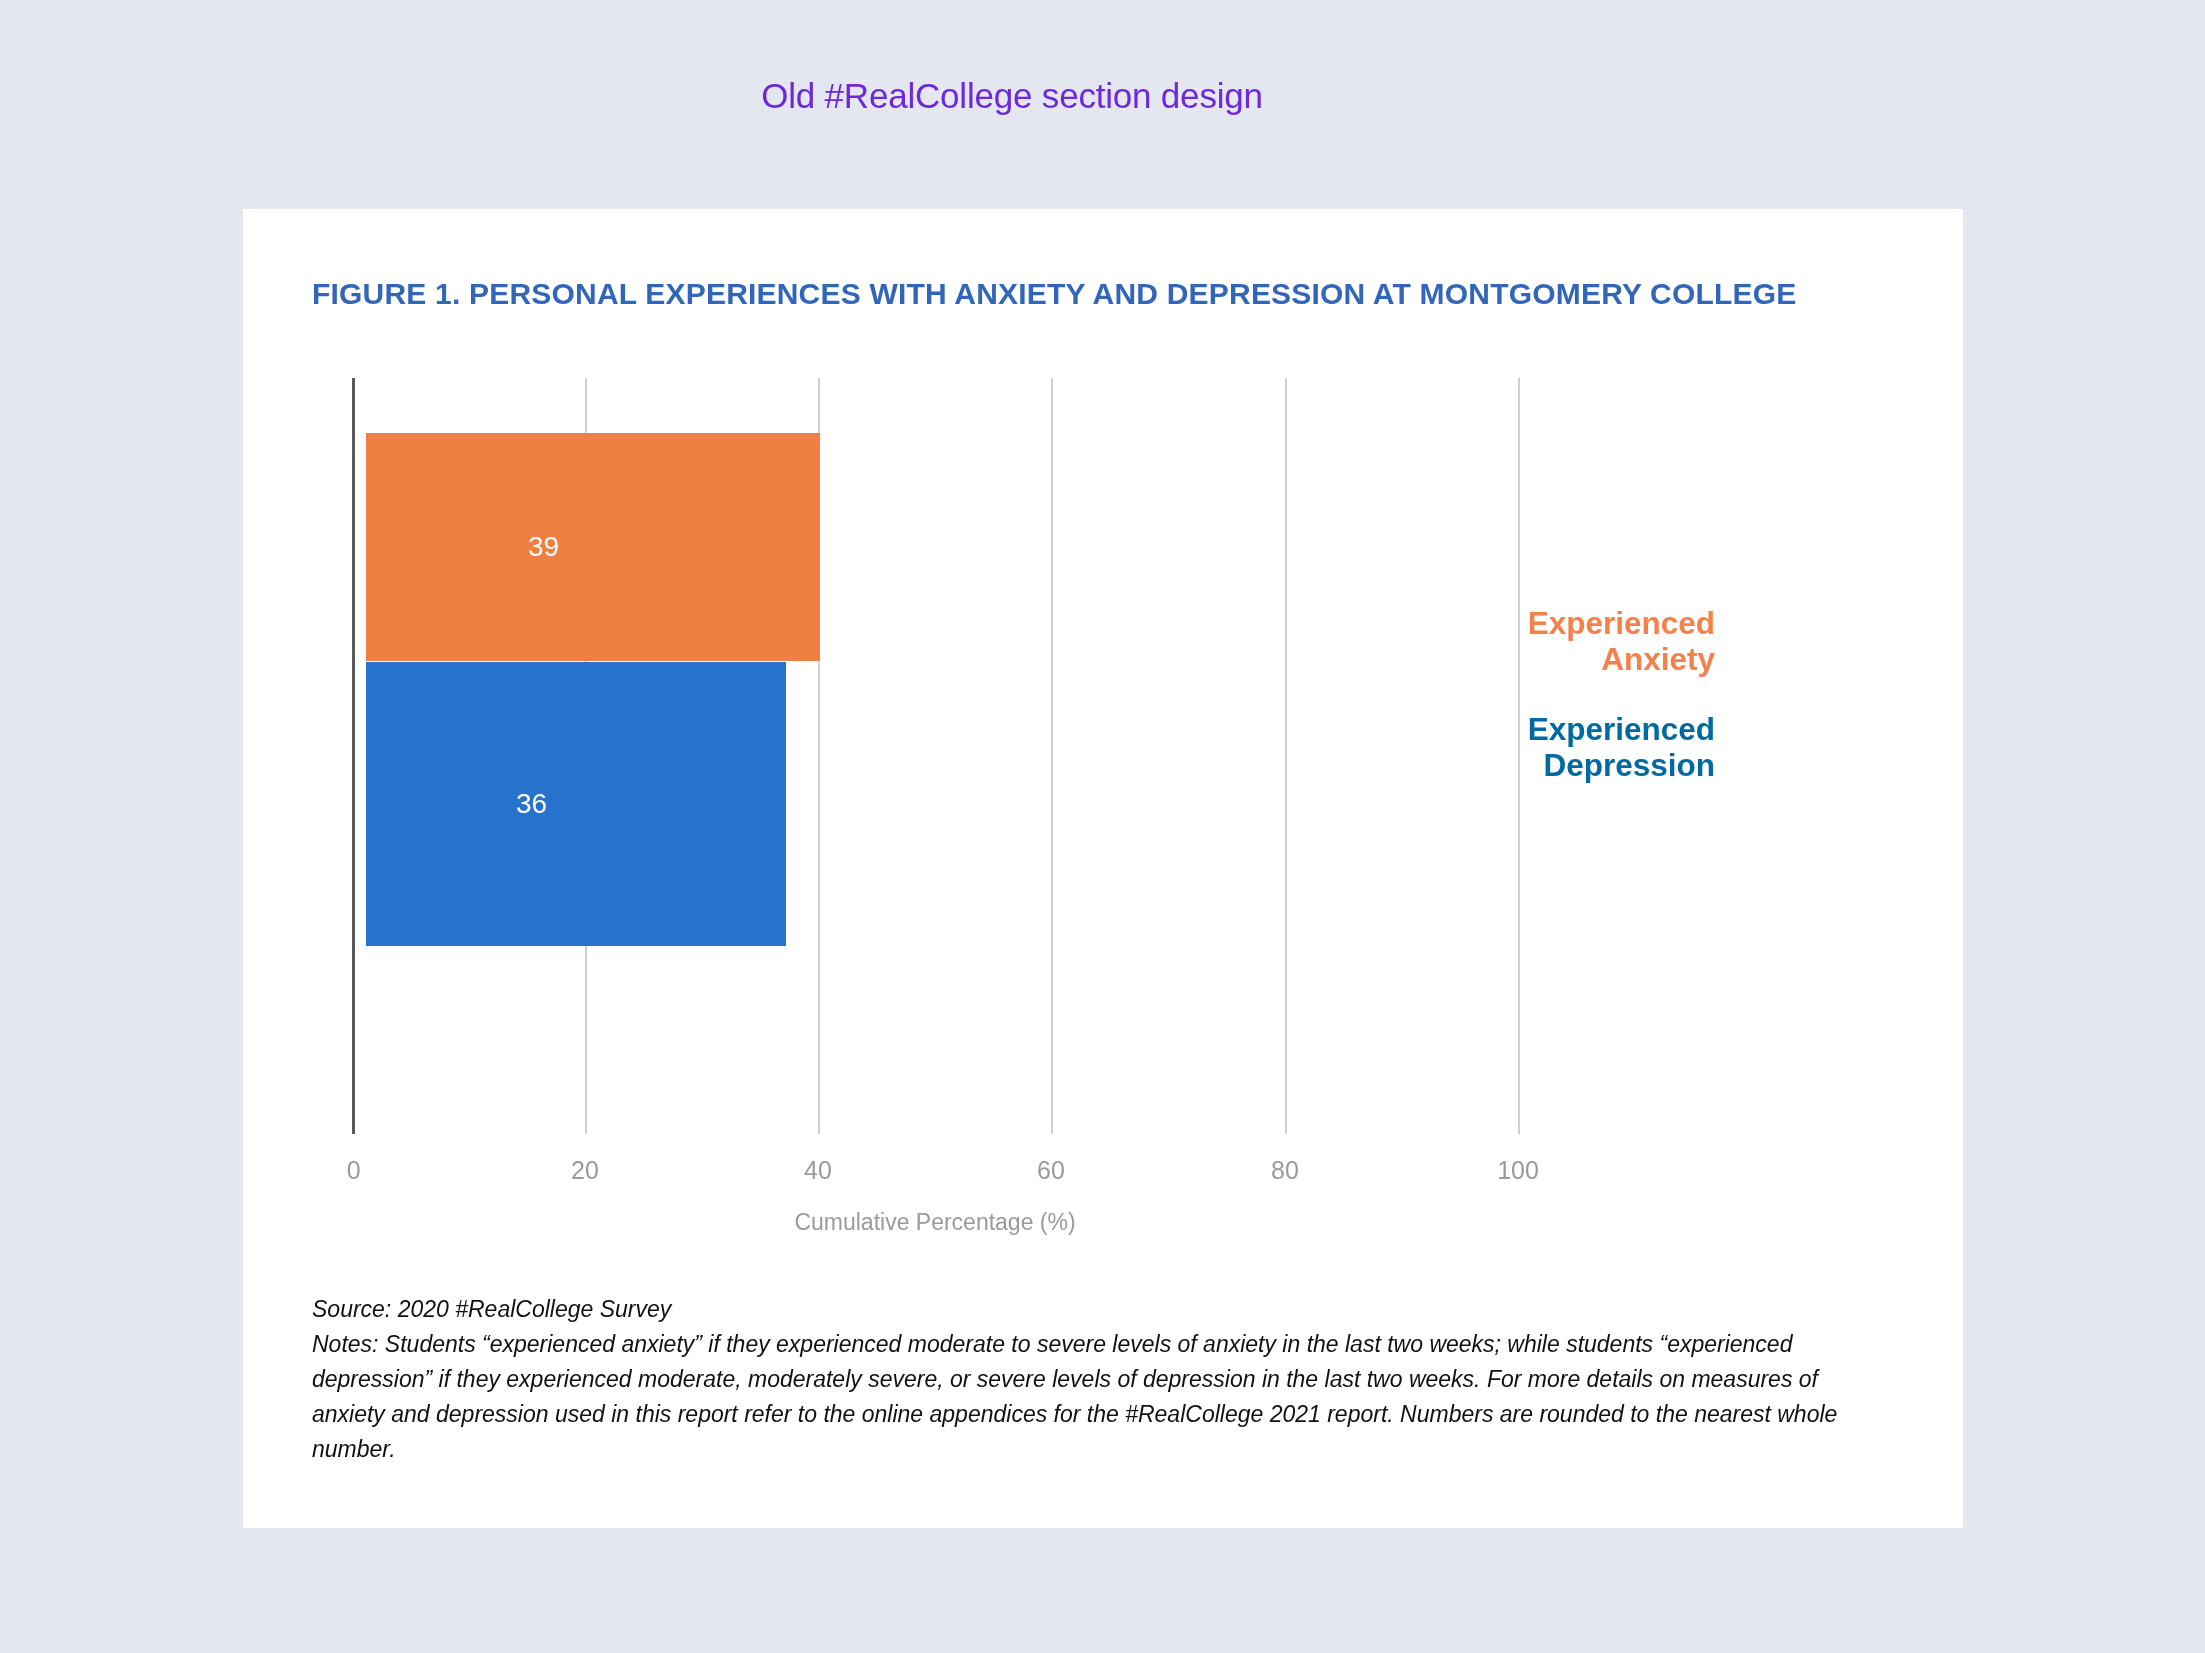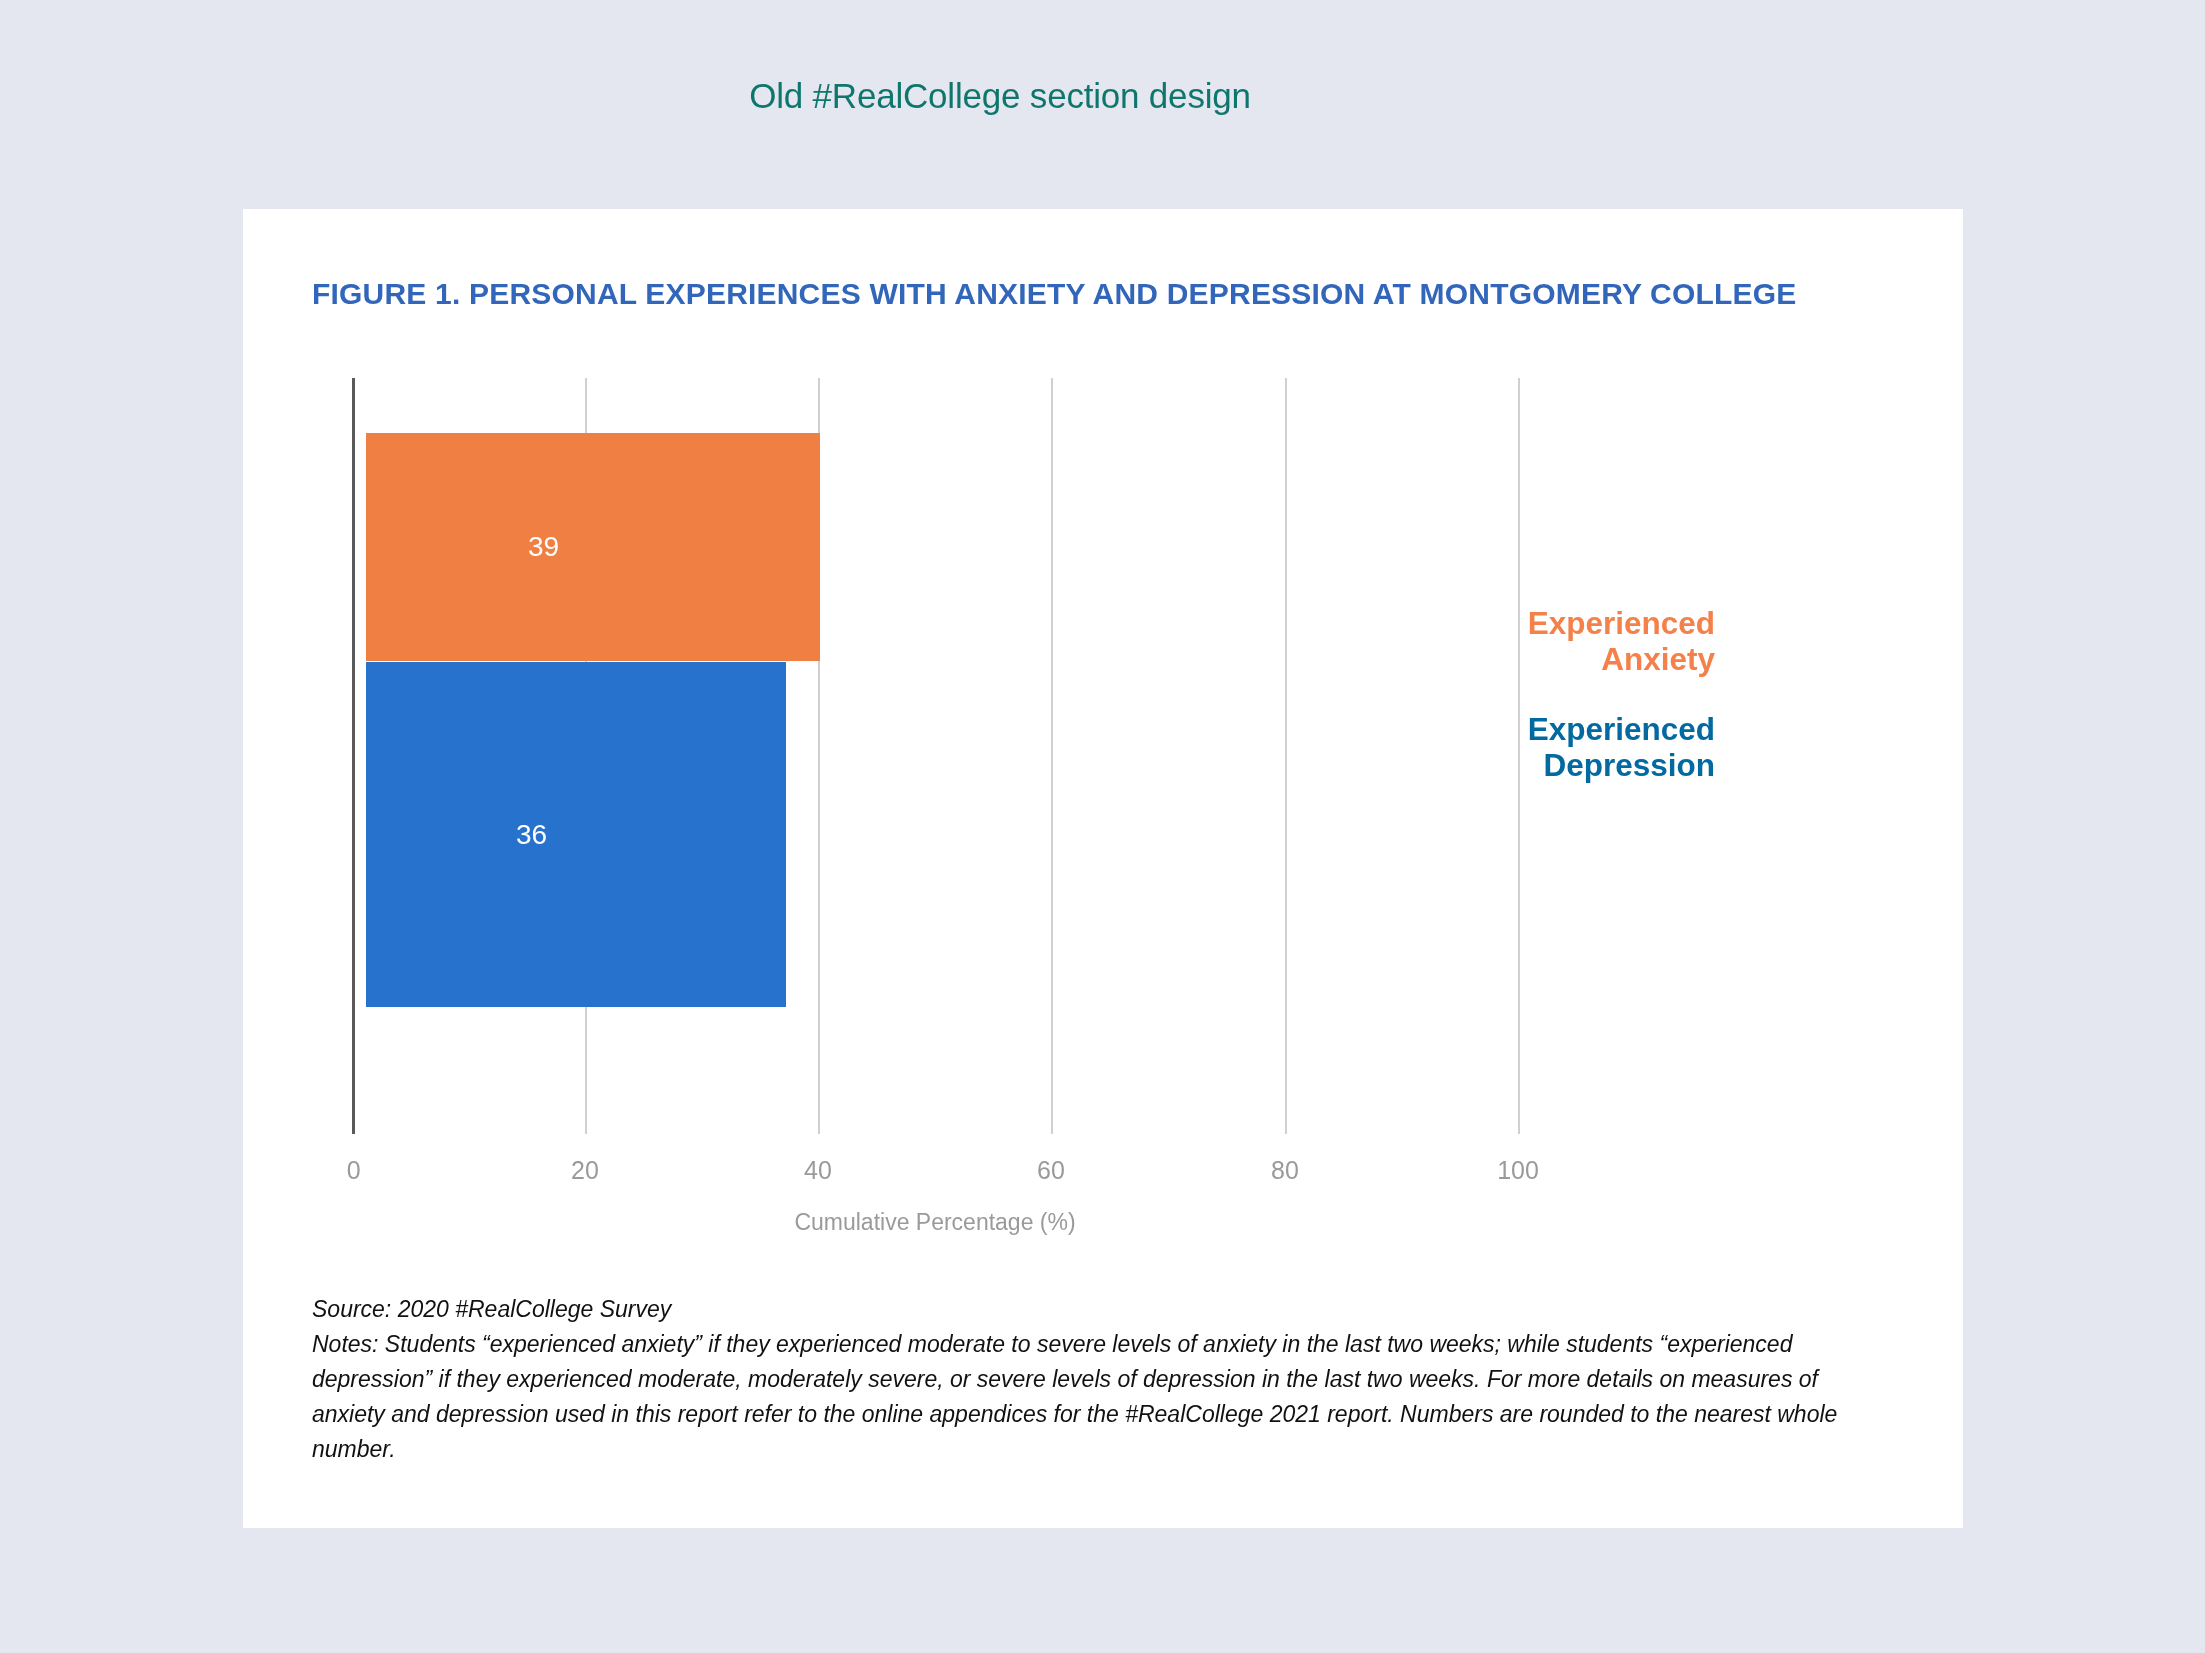--- a/index.html
+++ b/index.html
@@ -16,27 +16,27 @@
 
   .page {
     position: relative;
     width: 2205px;
     height: 1654px;
   }
 
   
   .slide-title {
     position: absolute;
-    left: 4px;
+    left: 16px;
     top: 76px;
     width: 1992px;
     text-align: center;
     font-size: 35px;
     font-weight: 400;
-    color: #0f766e;
+    color: #6d28d9;
     letter-spacing: -0.2px;
   }
 
   
   .card {
     position: absolute;
     left: 243px;
     top: 209px;
     width: 1720px;
     height: 1319px;
@@ -98,21 +98,21 @@
 
   .bar-anxiety {
     background: #ef7f42;
     top: 55px;
     height: 228px;
   }
 
   .bar-depression {
     background: #2772cc;
     top: 284px;
-    height: 345px;
+    height: 284px;
   }
 
   .bar-value {
     position: absolute;
     top: 50%;
     transform: translateY(-50%);
     color: #ffffff;
     font-size: 28px;
     font-weight: 400;
     line-height: 1;

